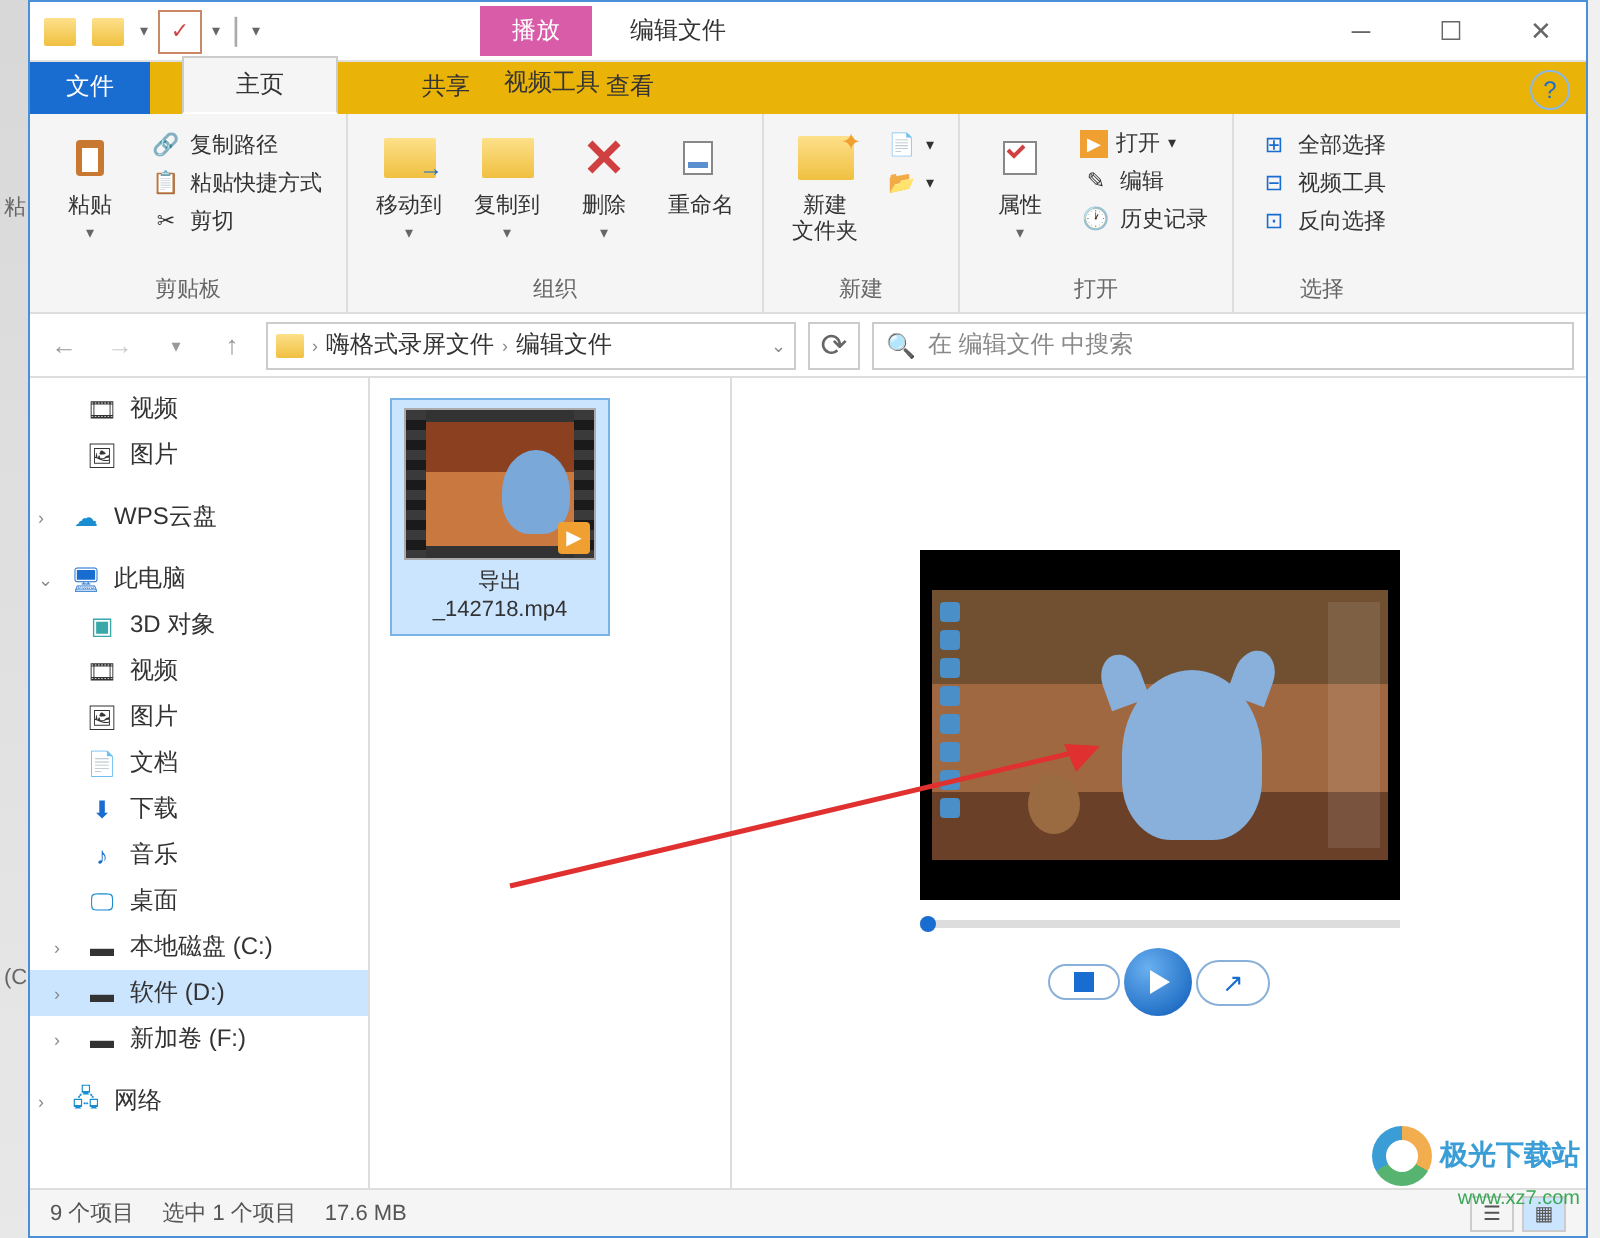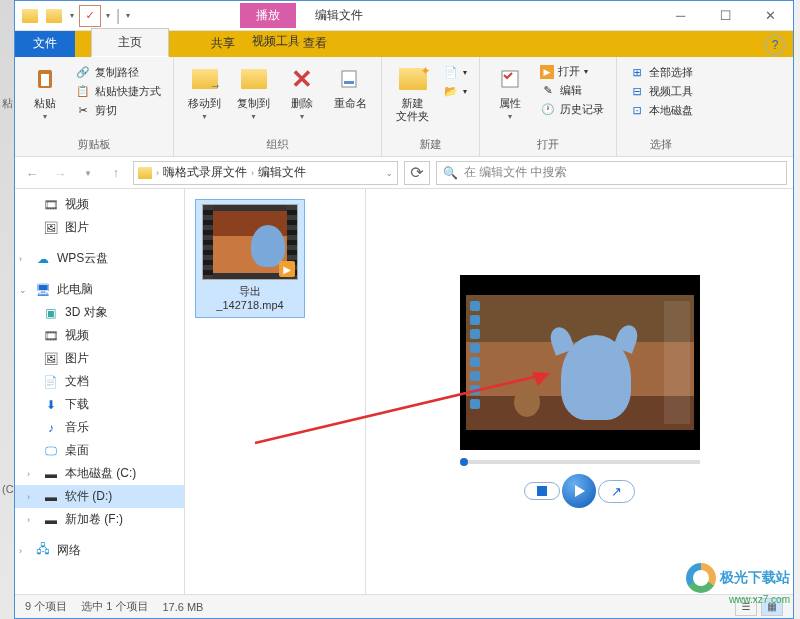--- a/index.html
+++ b/index.html
@@ -257,21 +257,21 @@
           <div class="small-btn">
               <span class="small-icon" style="color:#1a6dd0">⊞</span>
               <span>全部选择</span>
             </div>
           <div class="small-btn">
               <span class="small-icon" style="color:#1a6dd0">⊟</span>
               <span>视频工具</span>
             </div>
           <div class="small-btn">
               <span class="small-icon" style="color:#1a6dd0">⊡</span>
-              <span>本地磁盘</span>
+              <span>反向选择</span>
             </div>
         </div>
       </div>
       <div class="rg-label">选择</div>
     </div>
   </div>
 
   <div class="addrbar">
     <div class="nav-btn">←</div>
     <div class="nav-btn" style="color:#ccc">→</div>

